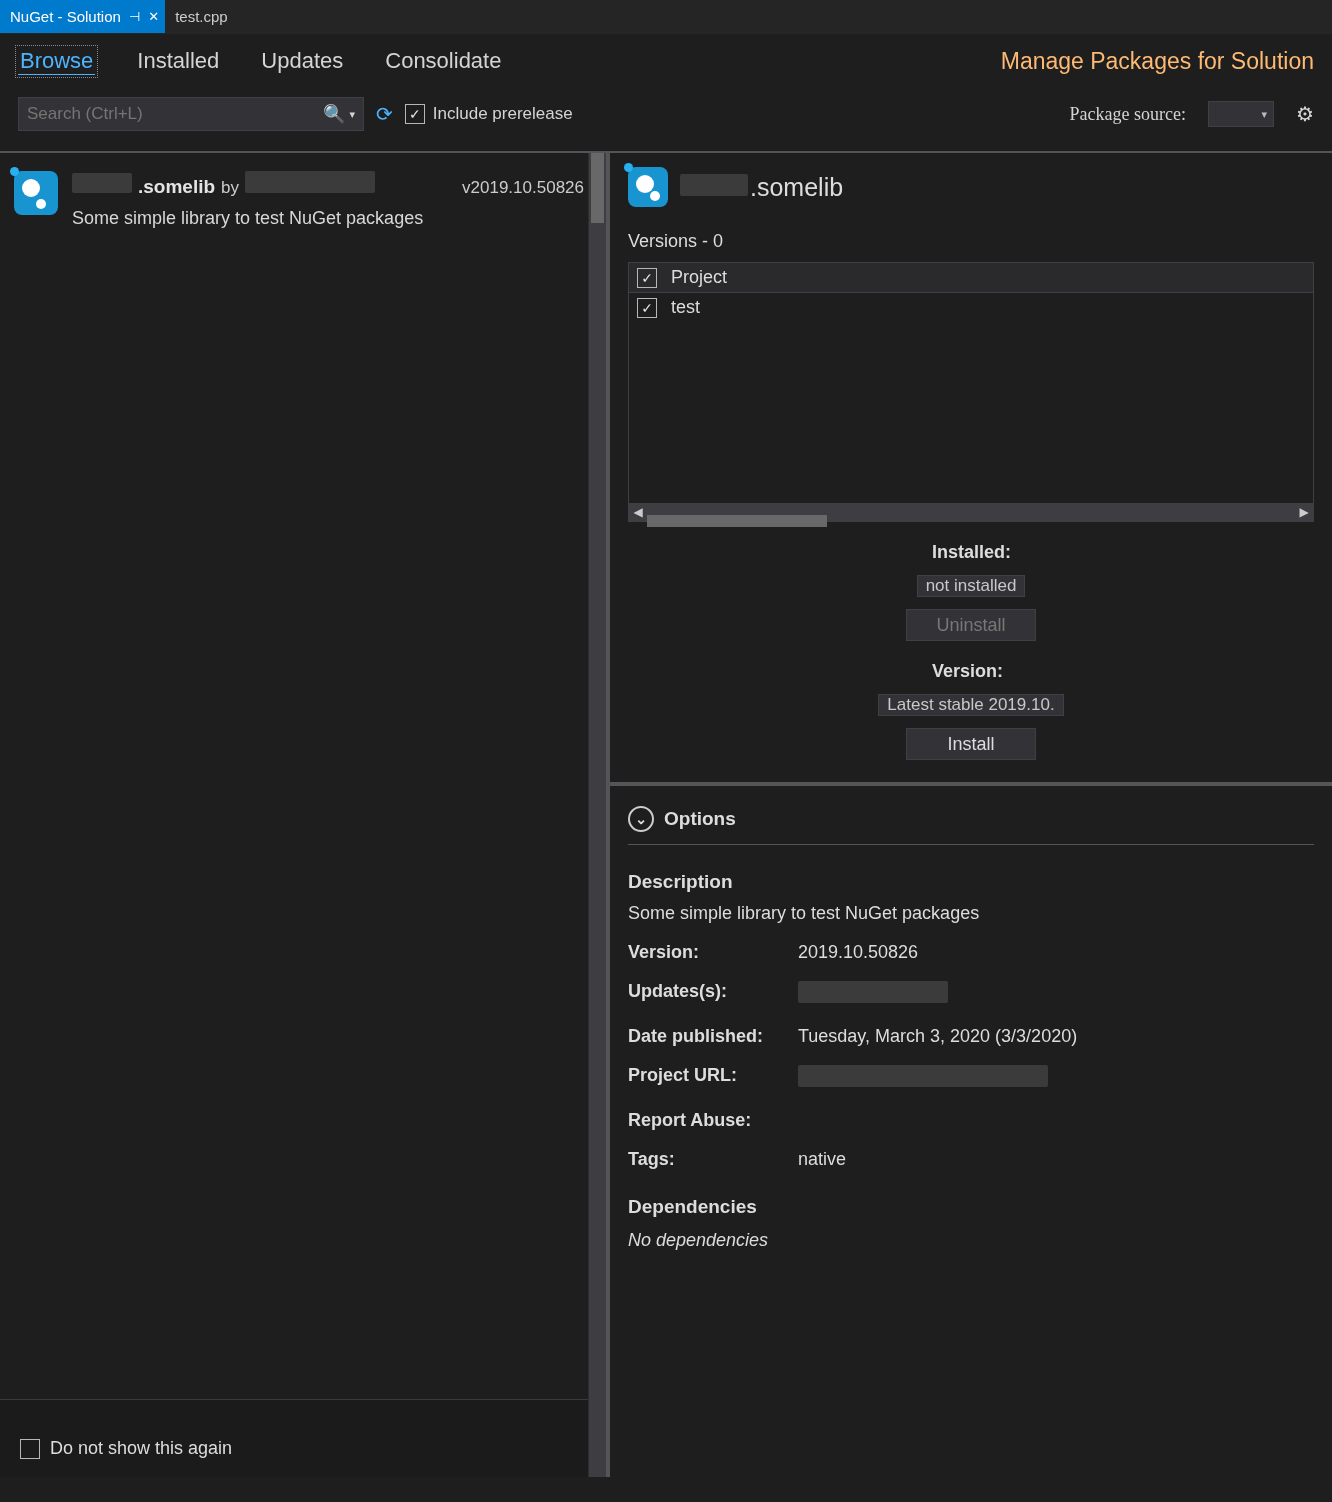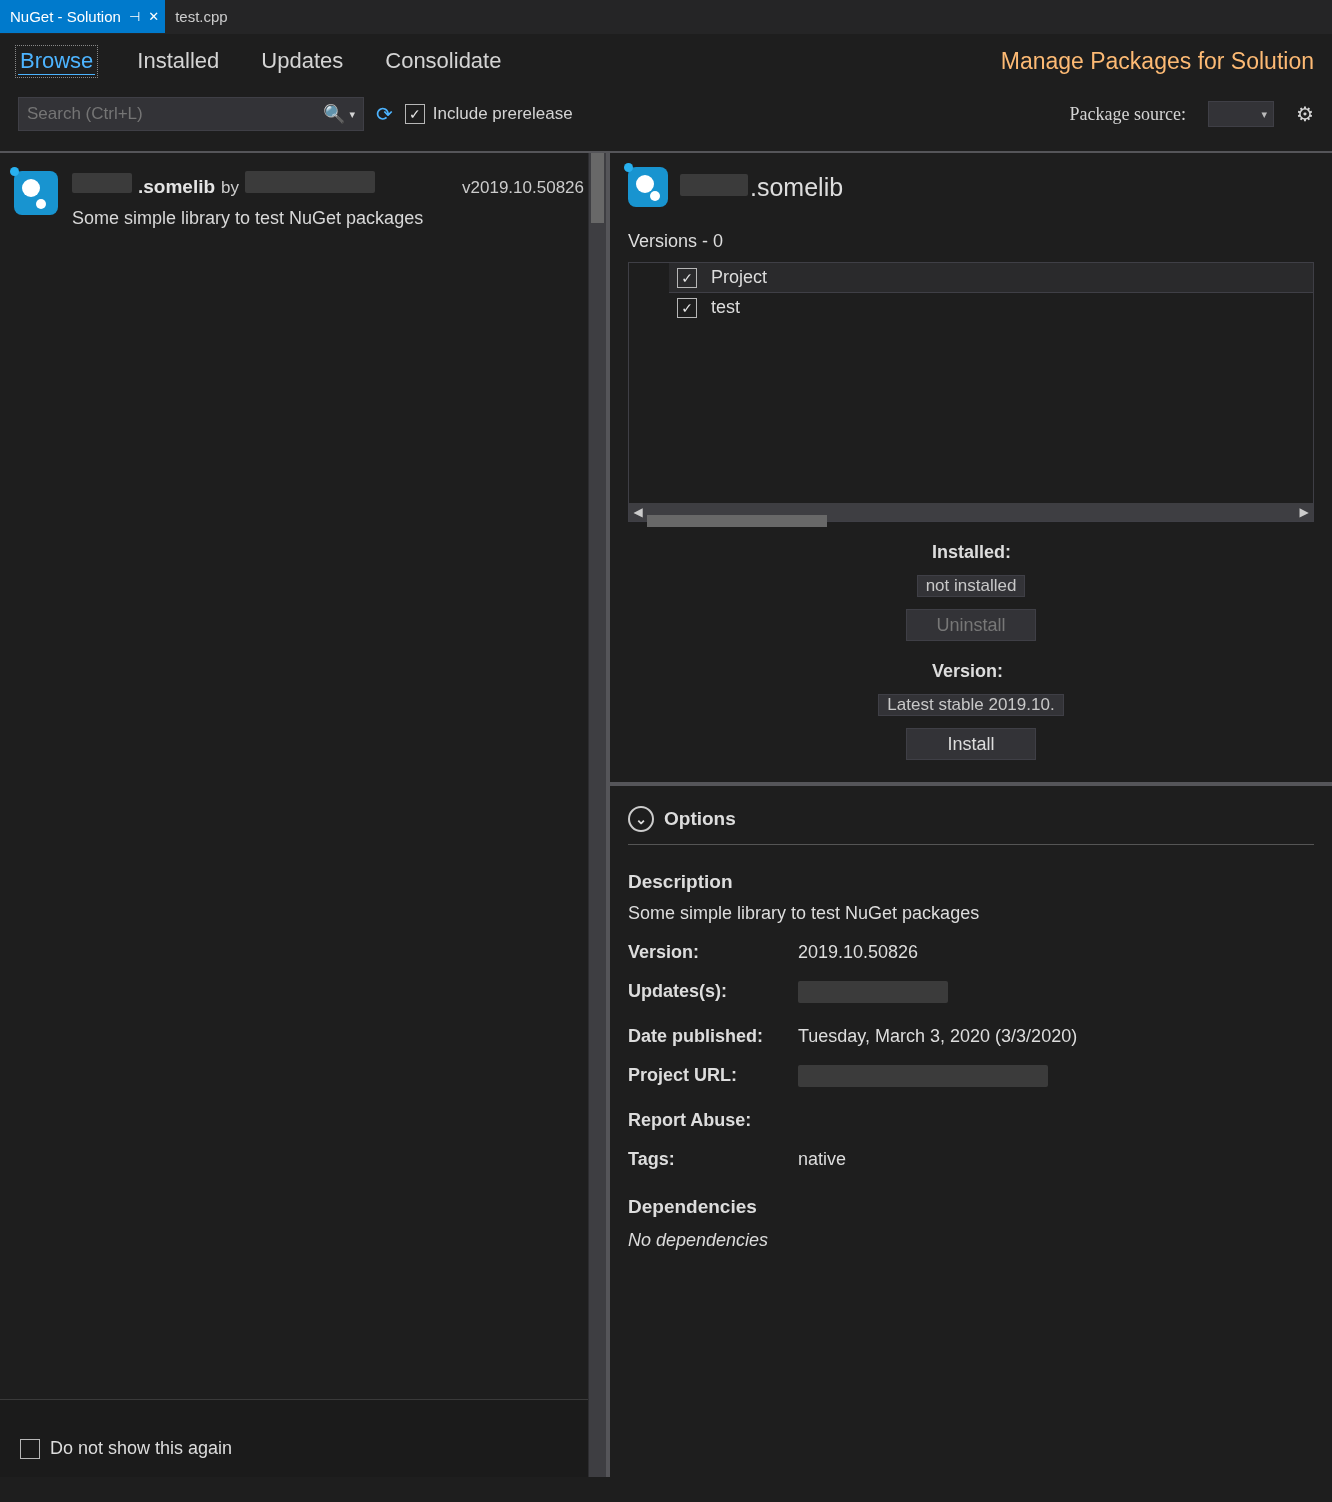--- a/index.html
+++ b/index.html
@@ -214,21 +214,20 @@
   .rp-title { font-size: 25px; font-weight: 400; }
   .rp-title .redname { background: #3b3b3b; width: 68px; height: 22px; display: inline-block; border-radius: 2px; margin-right: 2px; }
   .versions-label { margin-top: 24px; font-size: 18px; }
   .proj-table {
     margin-top: 10px;
     border: 1px solid #3f3f46;
     height: 260px;
     display: flex;
     flex-direction: column;
     position: relative;
-    padding-left: 40px;
   }
   .proj-head, .proj-row {
     display: flex; align-items: center;
     gap: 14px; padding: 4px 8px; font-size: 18px;
   }
   .proj-head { background: #2a2a2c; border-bottom: 1px solid #3f3f46; }
   .proj-row { color: #ddd; }
   .proj-scroll {
     position: absolute; bottom: 0; left: 0; right: 0;
     height: 18px; background: #3e3e42; display: flex; align-items: center;

